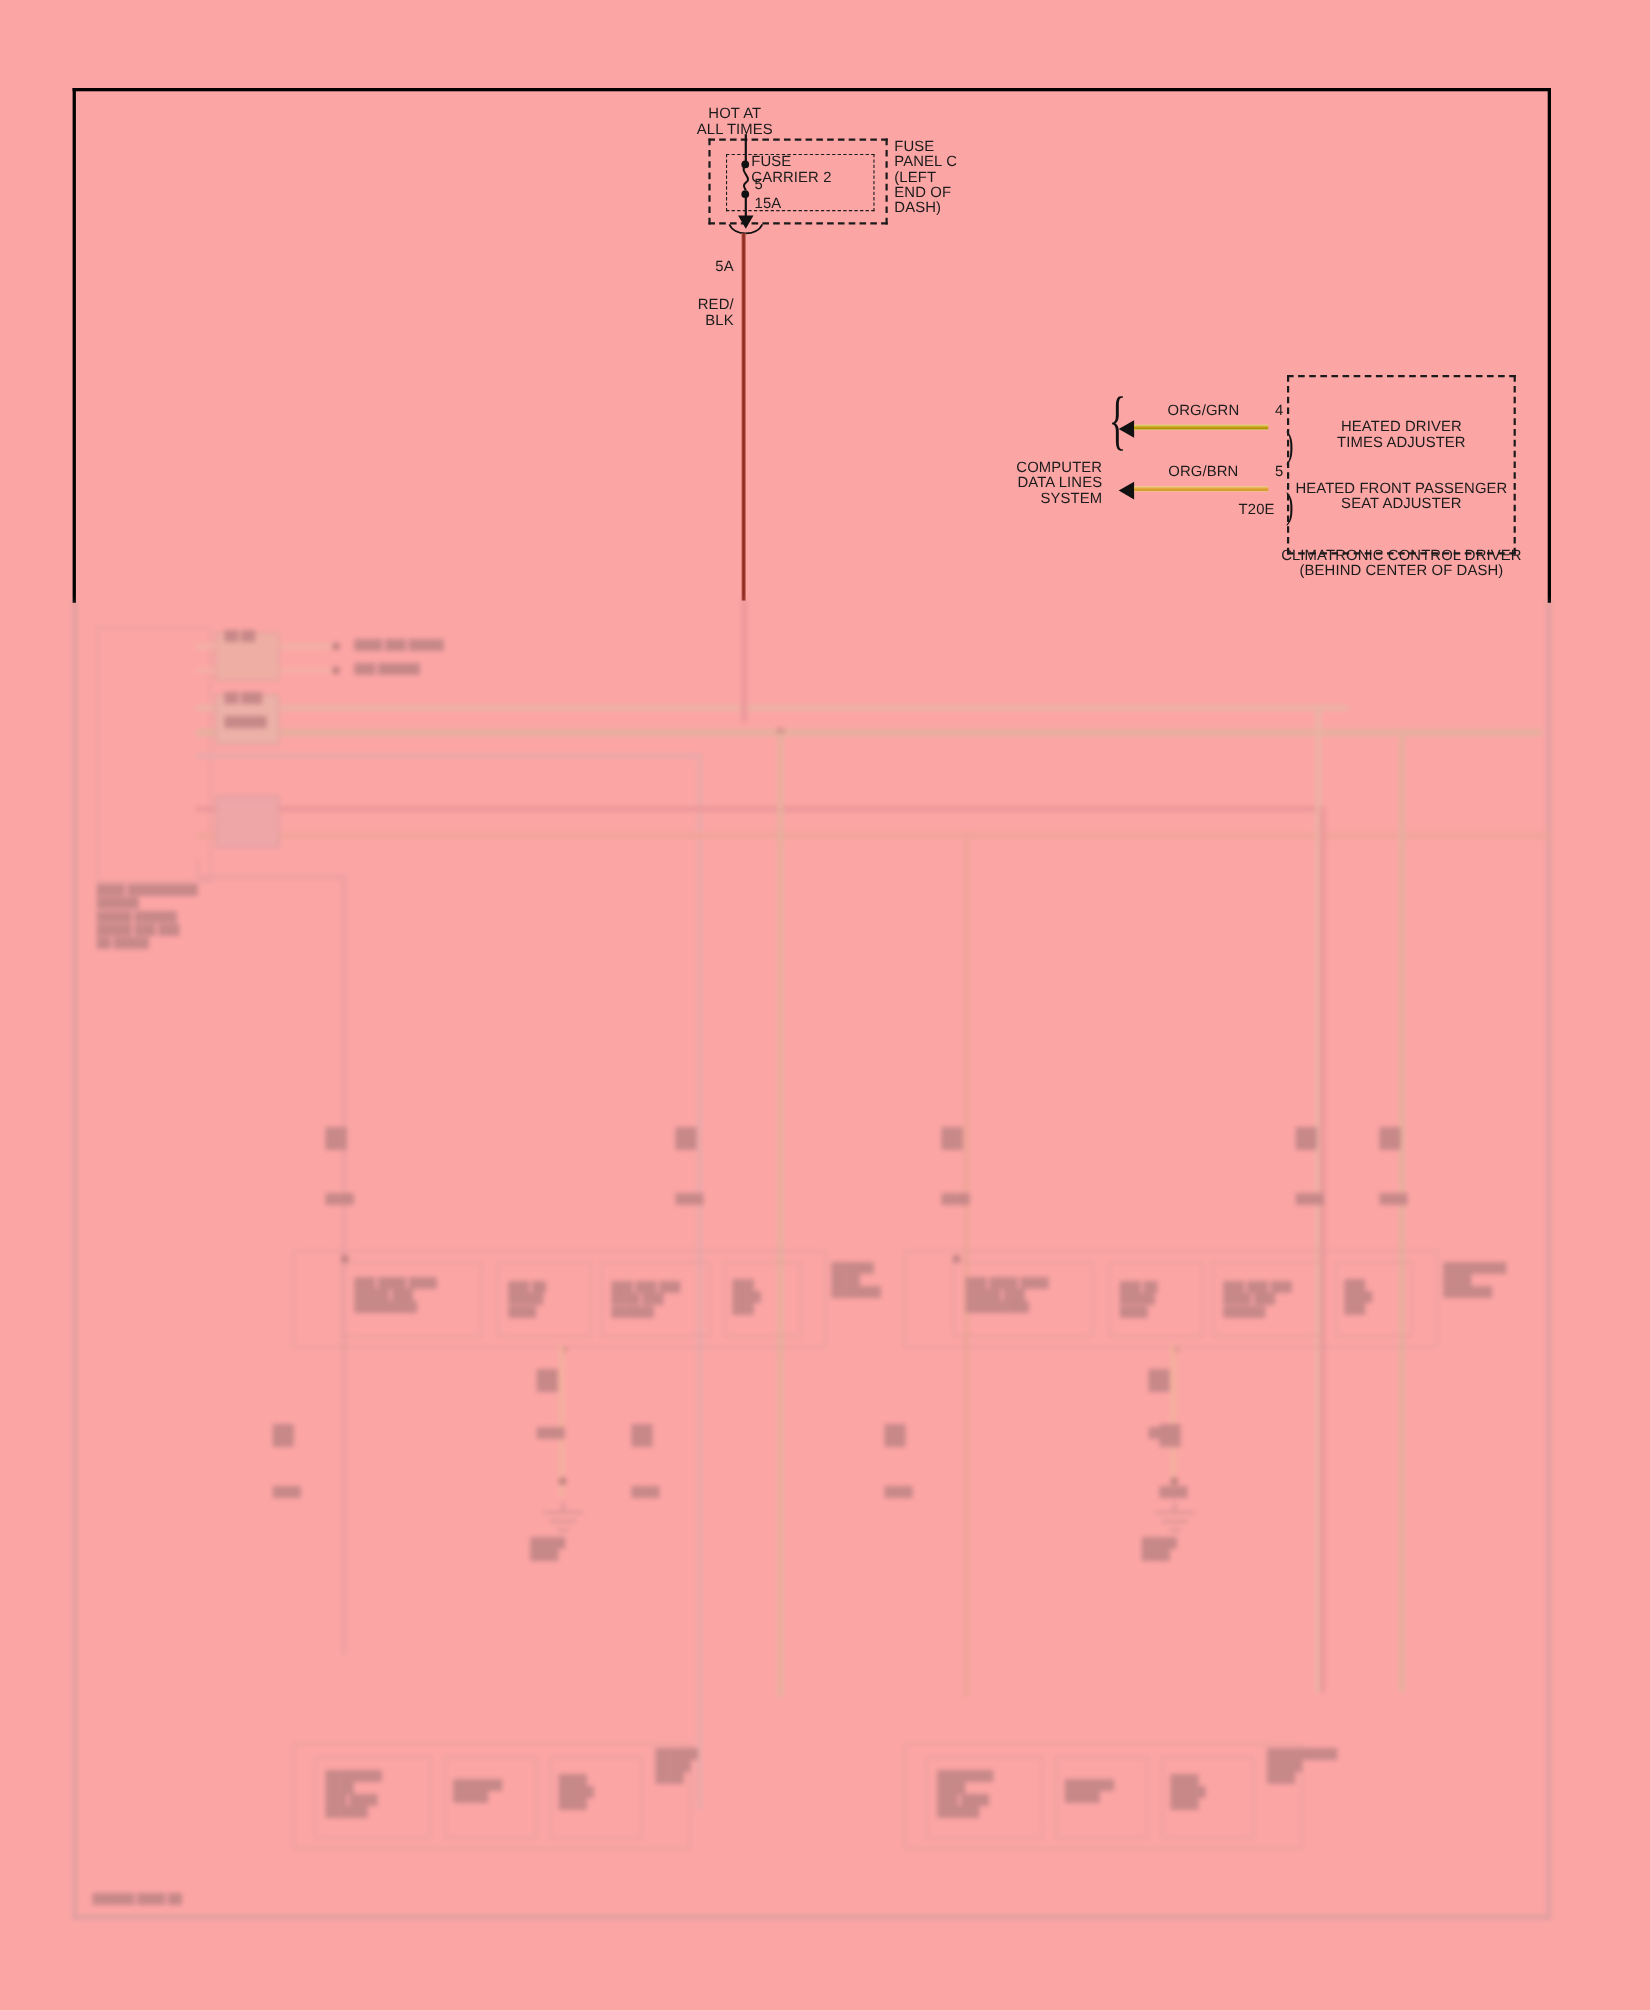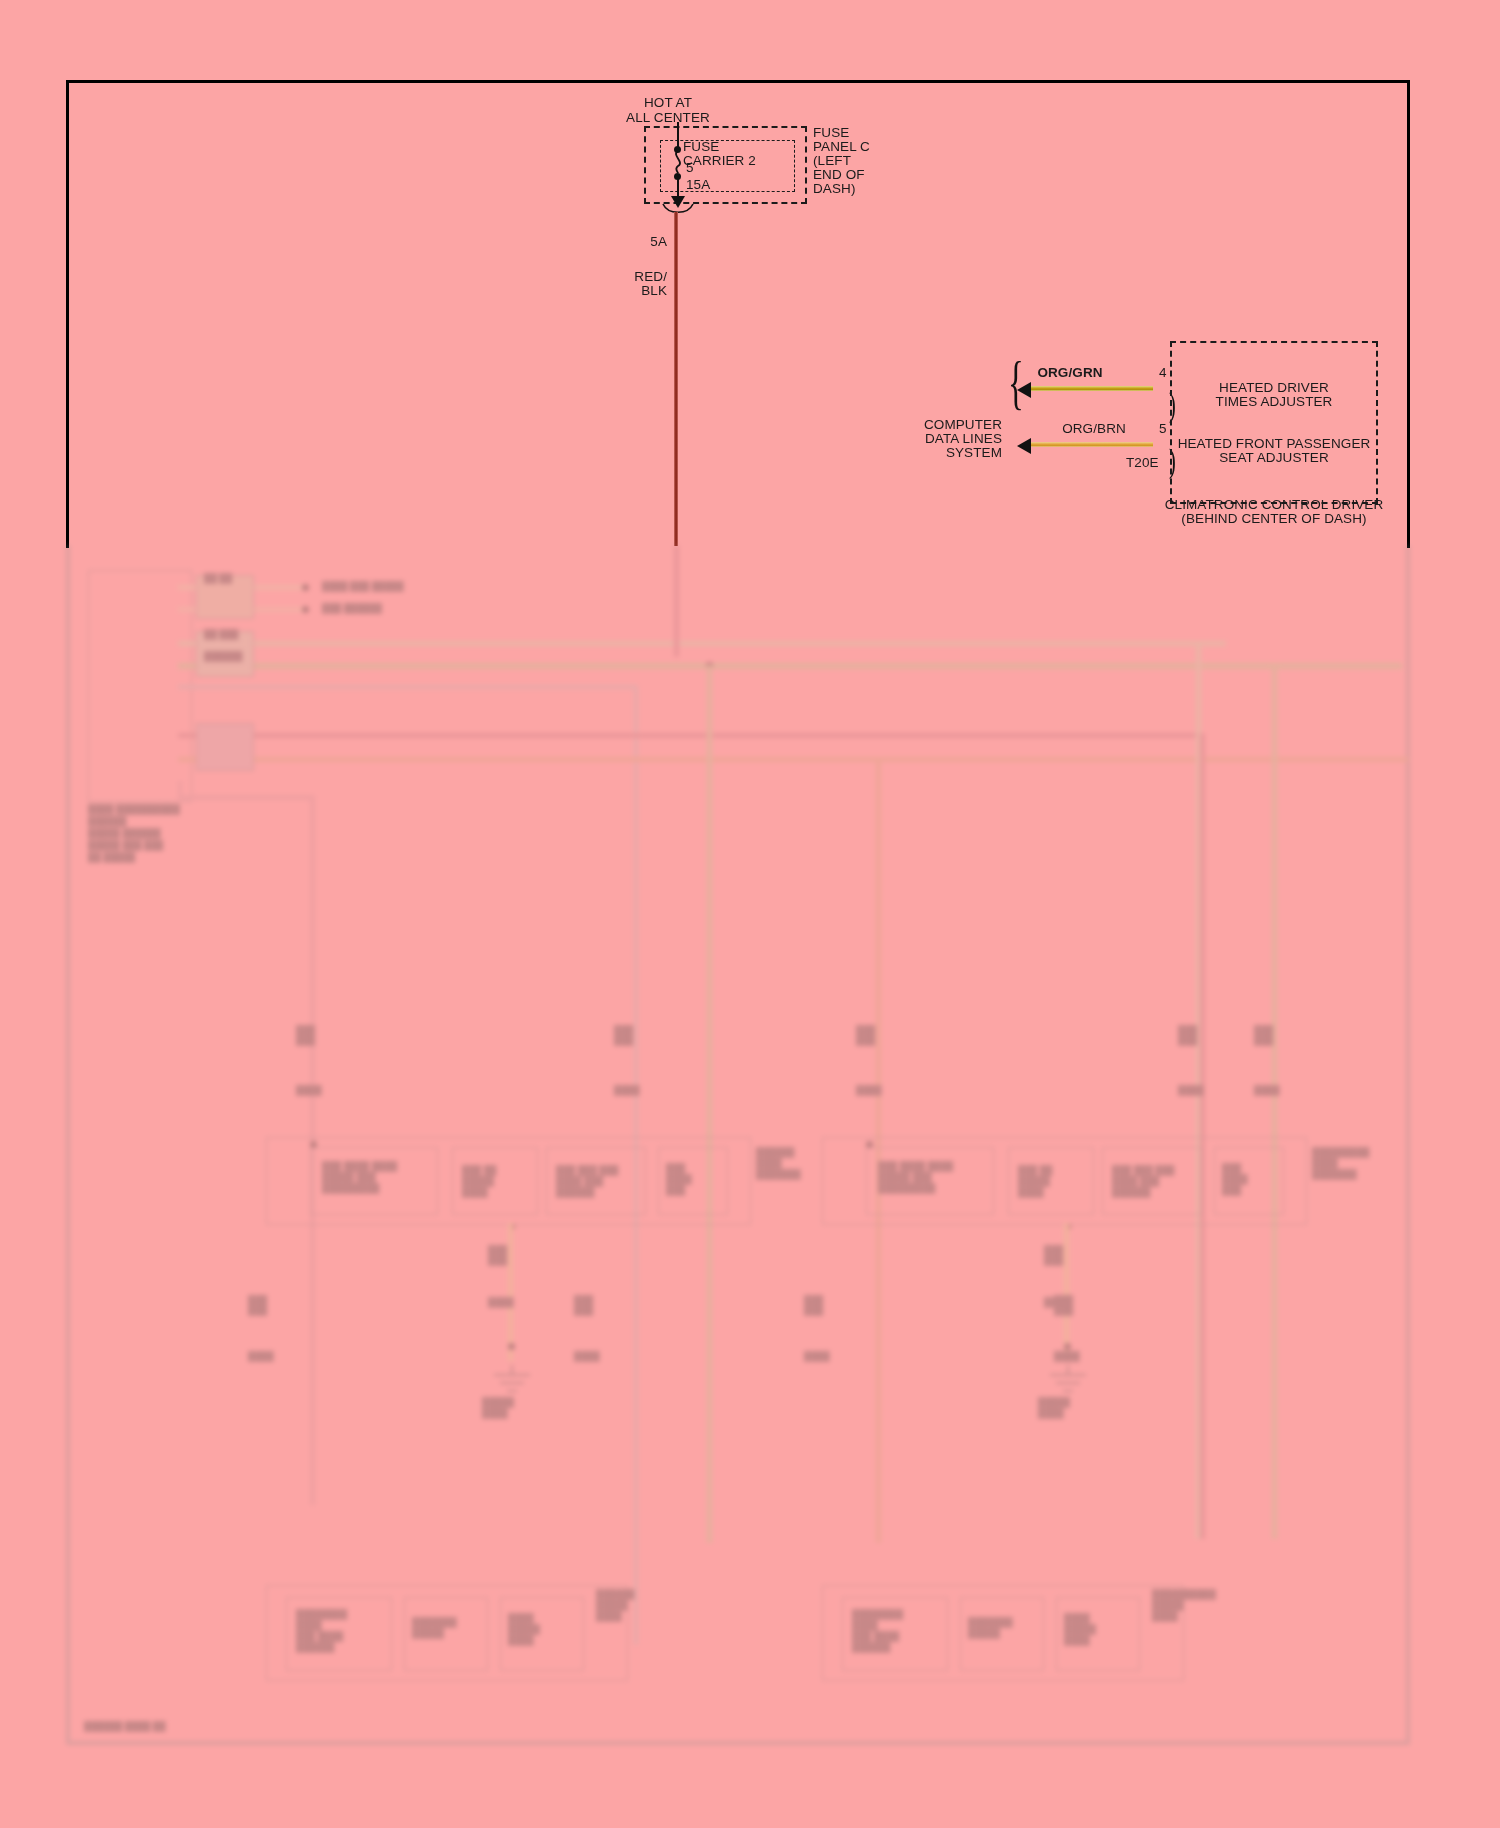--- a/index.html
+++ b/index.html
@@ -48,21 +48,21 @@
 </head>
 <body>
 
 <div id="page">
 
   <div class="frame-top-border" style="left:66px;top:80px;width:1344px;height:3px;"></div>
   <div class="frame-top-border" style="left:66px;top:80px;width:3px;height:468px;"></div>
   <div class="frame-top-border" style="left:1407px;top:80px;width:3px;height:468px;"></div>
 
   <div class="lbl c" style="left:608px;top:96px;width:120px;">HOT AT</div>
-  <div class="lbl c" style="left:608px;top:111px;width:120px;">ALL CENTER</div>
+  <div class="lbl c" style="left:608px;top:111px;width:120px;">ALL TIMES</div>
 
   <div class="dash-box" style="left:644px;top:126px;width:163px;height:78px;"></div>
   <div class="lbl" style="left:813px;top:126px;width:90px;">FUSE
 PANEL C
 (LEFT
 END OF
 DASH)</div>
 
   <div class="dash-box thin" style="left:660px;top:140px;width:135px;height:52px;"></div>
   <div class="lbl" style="left:683px;top:140px;width:110px;">FUSE
@@ -92,21 +92,21 @@
 
   <div class="wire" style="left:674px;top:212px;width:4px;height:334px;background:linear-gradient(90deg,#c86a62 0%,#8f2b20 40%,#8f2b20 65%,#c86a62 100%);"></div>
 
   <div class="brace" style="left:1008px;top:352px;">{</div>
   <div class="lbl r" style="left:880px;top:397px;width:122px;">COMPUTER
 DATA LINES
 SYSTEM</div>
 
   <div class="arrow-l" style="left:1017px;top:382px;"></div>
   <div class="wire" style="left:1031px;top:386px;width:122px;height:5px;background:linear-gradient(180deg,#e5d98a 0%,#c8a316 45%,#b08f10 75%,#e5d98a 100%);"></div>
-  <div class="lbl c" style="left:1016px;top:366px;width:108px;font-weight:bold;">ORG/GRN</div>
+  <div class="lbl c" style="left:1040px;top:366px;width:108px;">ORG/GRN</div>
   <div class="lbl" style="left:1159px;top:366px;">4</div>
   <div class="paren" style="left:1169px;top:388px;">)</div>
 
   <div class="arrow-l" style="left:1017px;top:438px;"></div>
   <div class="wire" style="left:1031px;top:442px;width:122px;height:5px;background:linear-gradient(180deg,#f0cf96 0%,#e2a737 45%,#cf9526 75%,#f0cf96 100%);"></div>
   <div class="lbl c" style="left:1040px;top:422px;width:108px;">ORG/BRN</div>
   <div class="lbl" style="left:1159px;top:422px;">5</div>
   <div class="paren" style="left:1169px;top:444px;">)</div>
   <div class="lbl" style="left:1126px;top:456px;">T20E</div>
 

